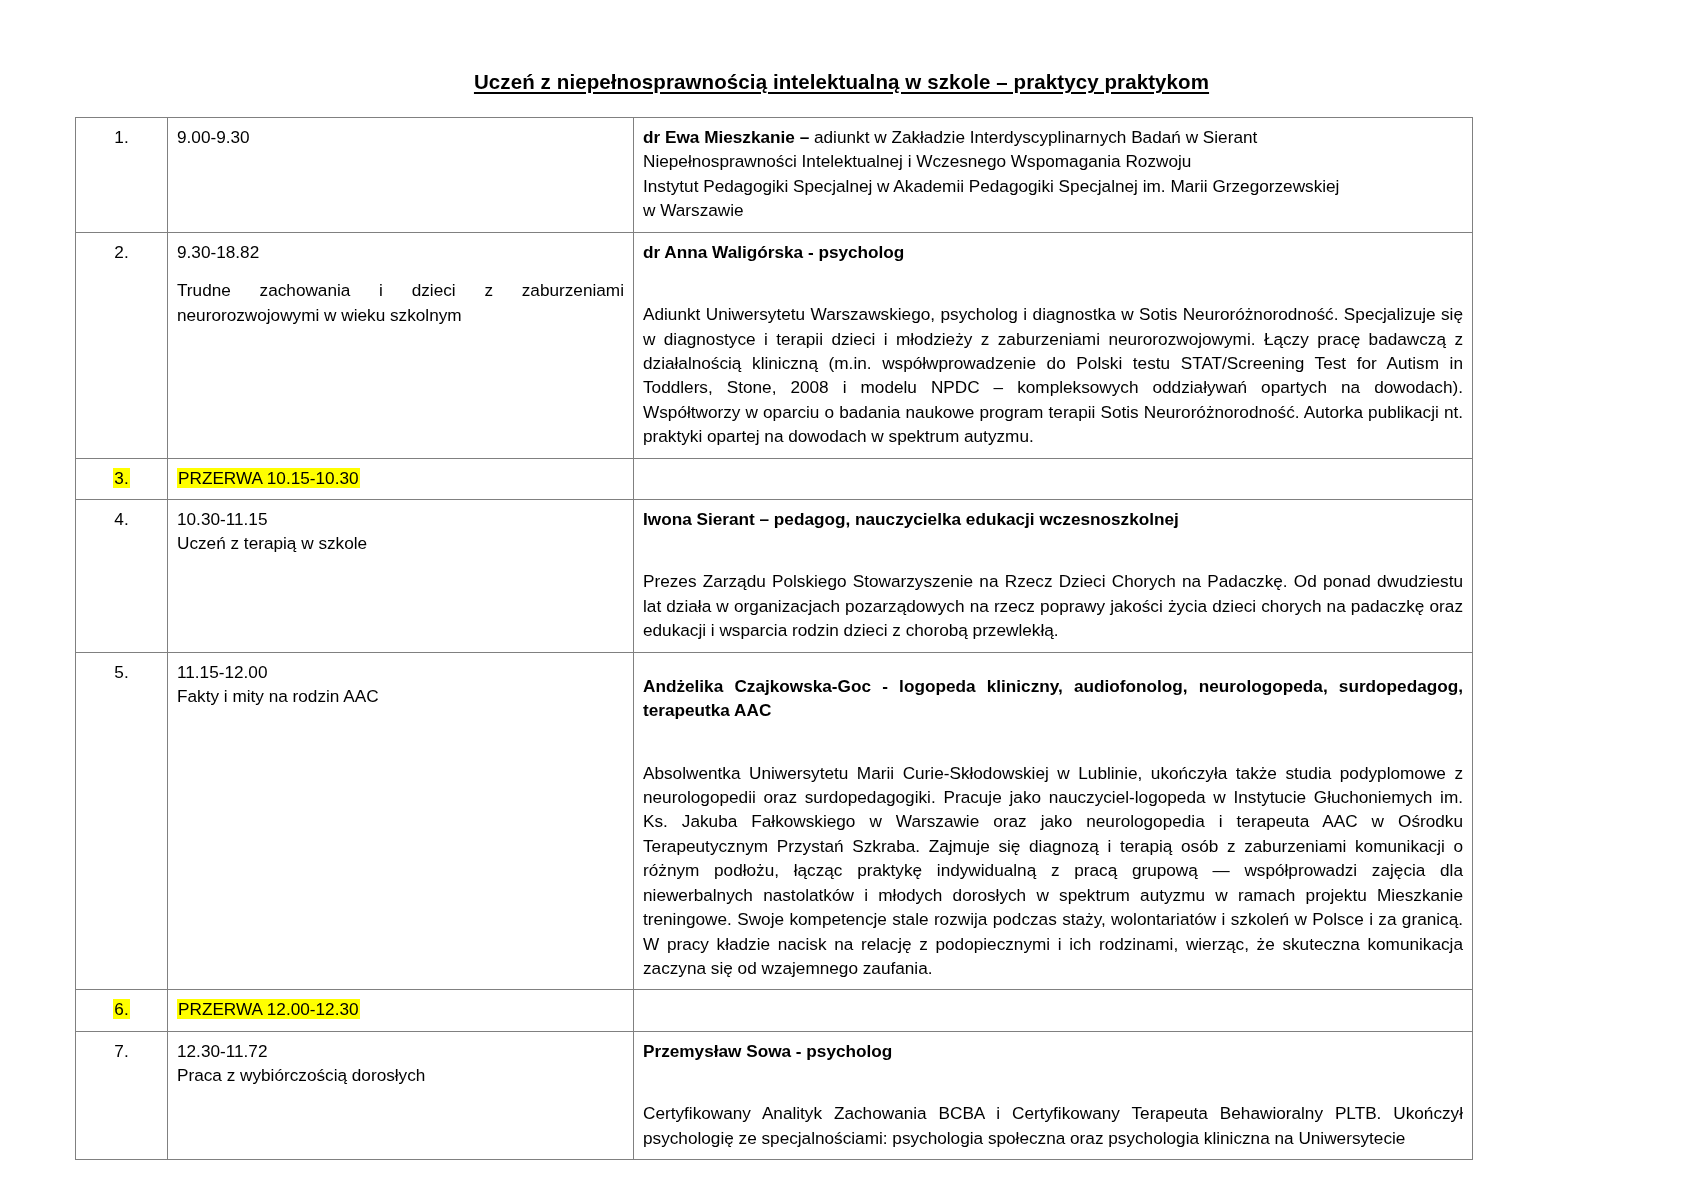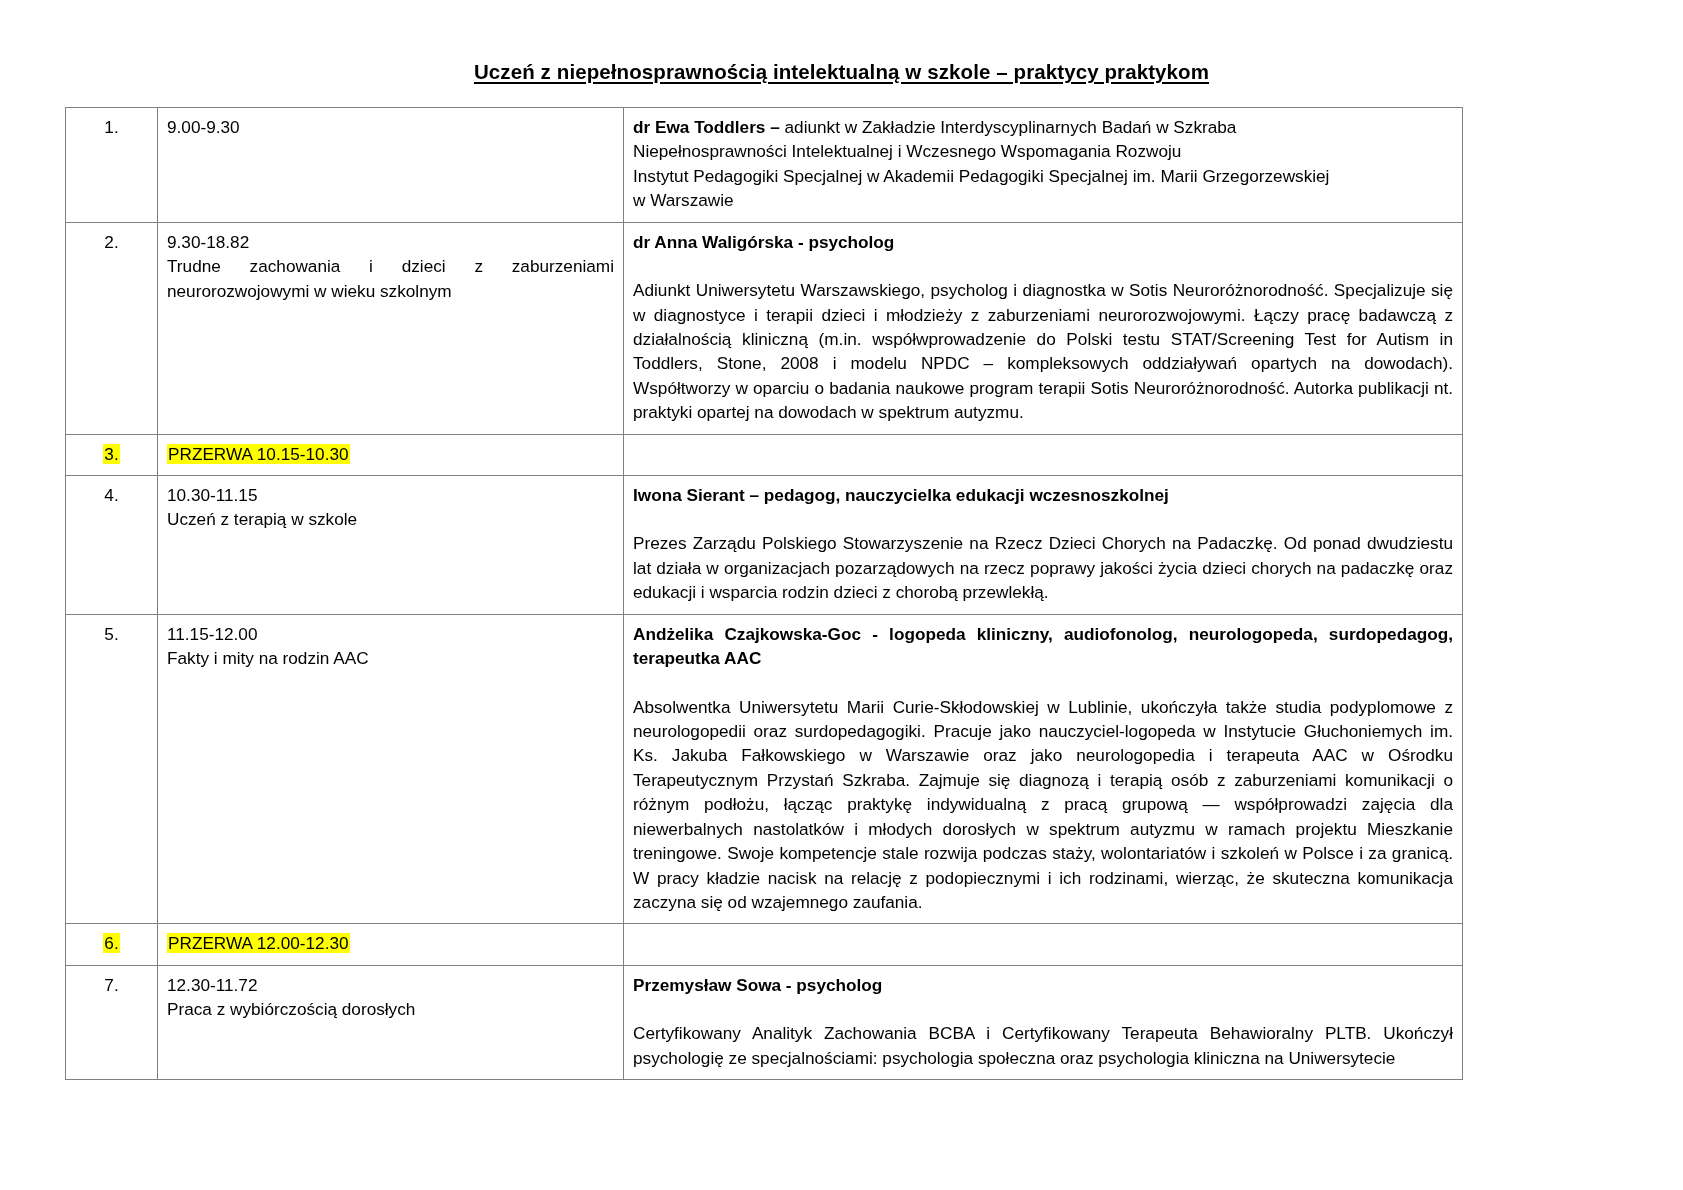--- a/index.html
+++ b/index.html
@@ -13,21 +13,21 @@
     height: 1190px;
     font-family: "Liberation Sans", sans-serif;
     color: #000000;
     overflow: hidden;
   }
   .page {
     position: relative;
     width: 1683px;
     height: 974px;
     box-sizing: border-box;
-    padding: 2px;
+    padding: 12px;
   }
   .doc-title {
     margin: 0;
     padding-top: 58px;
     text-align: center;
     font-size: 20.5px;
     font-weight: bold;
     letter-spacing: 0.1px;
   }
   .doc-title span.ul {
@@ -52,21 +52,21 @@
   col.c-desc  { width: 839px; }
 
   td.num {
     text-align: center;
     padding-left: 0;
     padding-right: 0;
   }
   td.time { }
   td.desc { }
 
-  .justify { text-align: justify; text-align-last: left; }
+  .justify { text-align: justify; text-align-last: left; margin-top: 14px; }
   .bold { font-weight: bold; }
   .hl {
     background-color: #ffff00;
     padding: 0 1px;
   }
   .gap { display: block; height: 24px; }
   .line { display: block; }
 </style>
 </head>
 <body>
@@ -82,21 +82,21 @@
       <col class="c-desc">
     </colgroup>
     <tbody>
 
       <tr>
         <td class="num"><span>1.</span></td>
         <td class="time">
           <span class="line">9.00-9.30</span>
         </td>
         <td class="desc">
-          <span class="line"><span class="bold">dr Ewa Toddlers –</span><span> adiunkt w Zakładzie Interdyscyplinarnych Badań w Szkraba</span></span>
+          <span class="line"><span class="bold">dr Ewa Mieszkanie –</span><span> adiunkt w Zakładzie Interdyscyplinarnych Badań w Sierant</span></span>
           <span class="line">Niepełnosprawności Intelektualnej i Wczesnego Wspomagania Rozwoju</span>
           <span class="line">Instytut Pedagogiki Specjalnej w Akademii Pedagogiki Specjalnej im. Marii Grzegorzewskiej</span>
           <span class="line">w Warszawie</span>
         </td>
       </tr>
 
       <tr>
         <td class="num"><span>2.</span></td>
         <td class="time">
           <span class="line">9.30-18.82</span>

